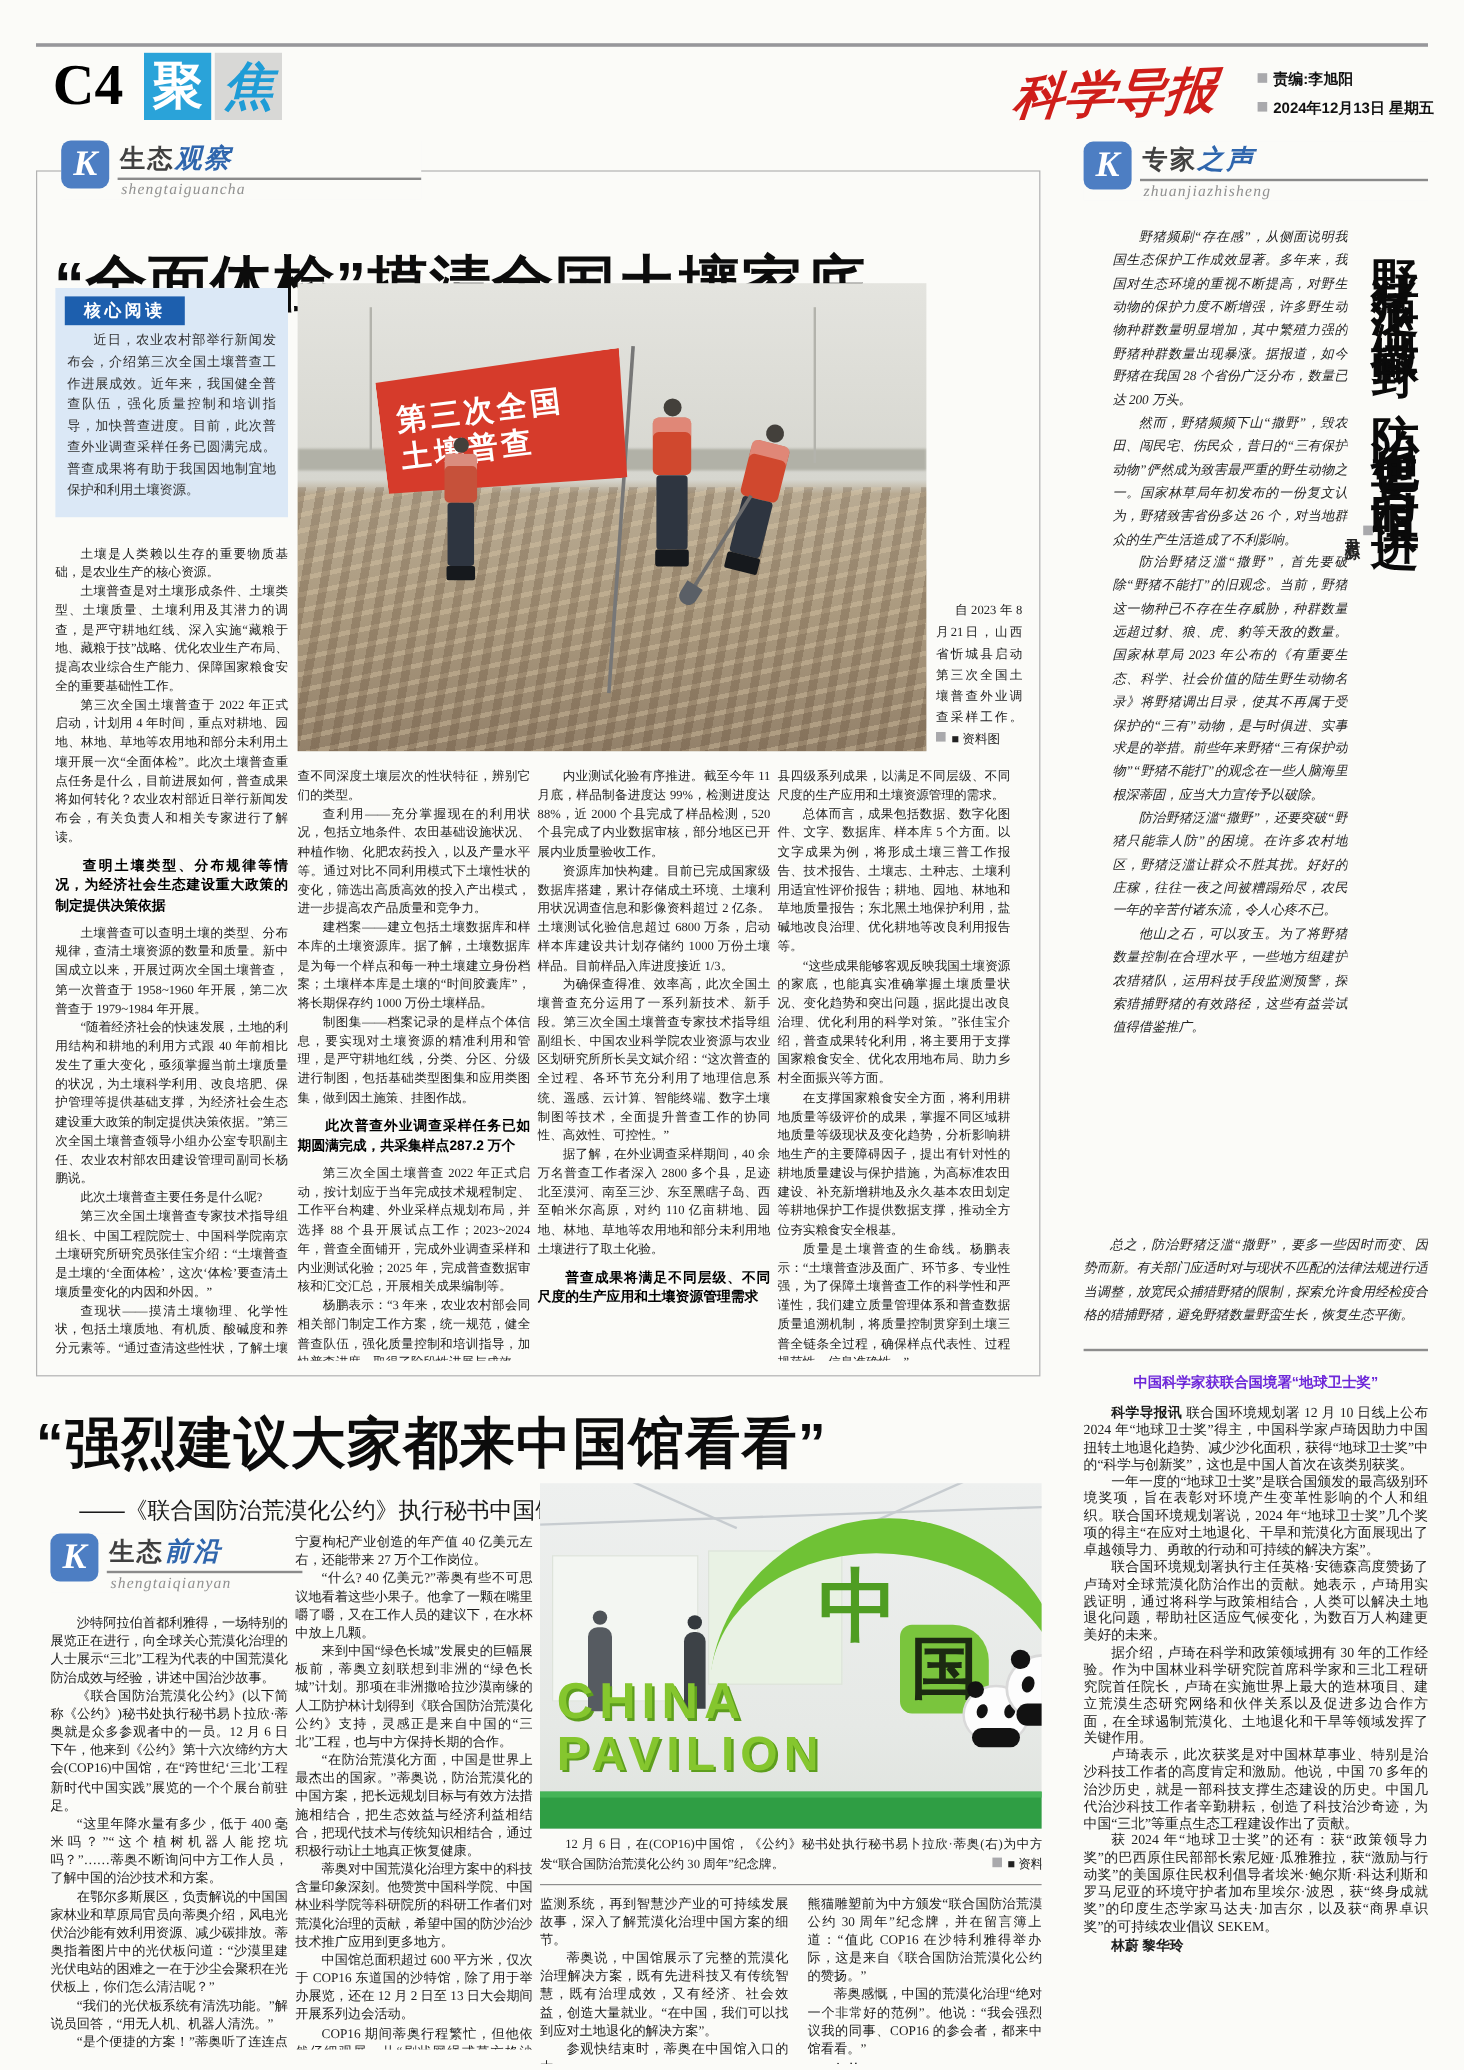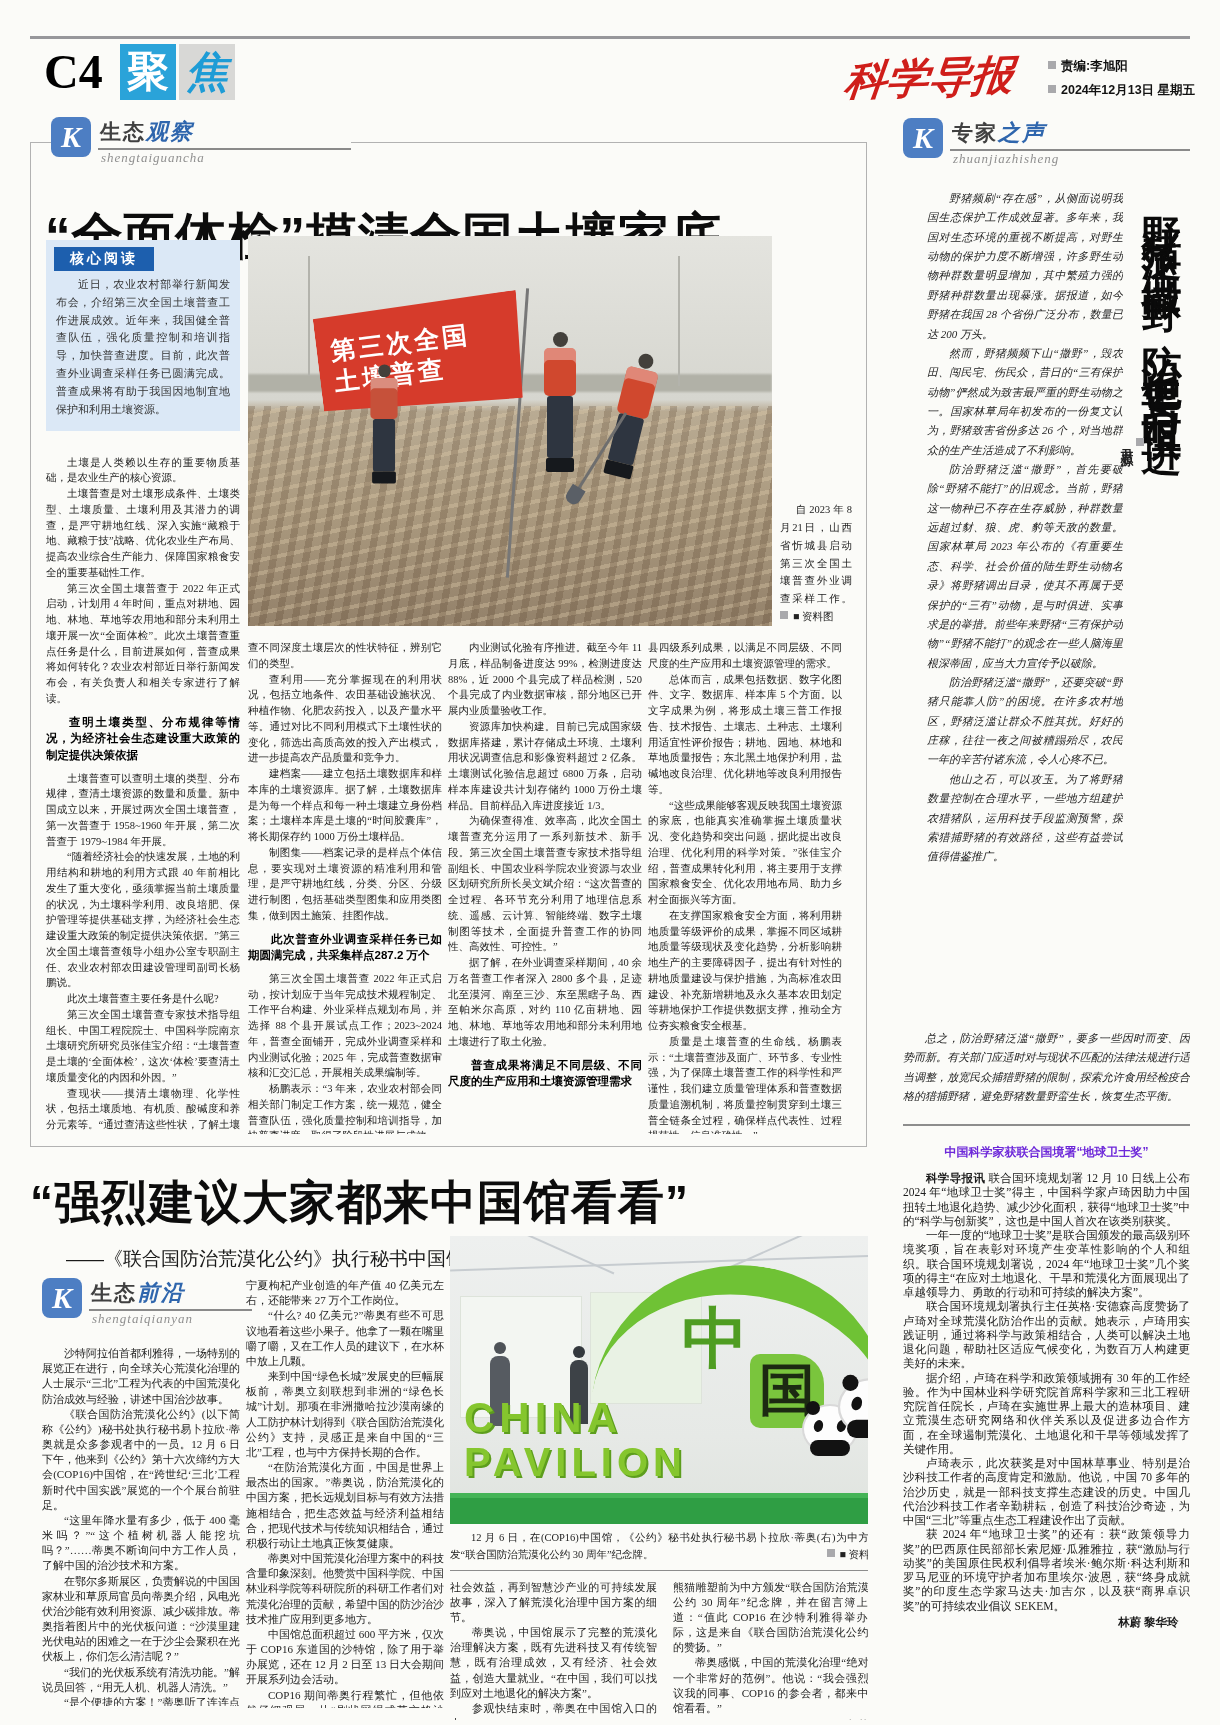--- a/index.html
+++ b/index.html
@@ -30,21 +30,21 @@
   
   .main-box{left:30px;top:142px;width:835px;height:1003px;border:1px solid #b2b2b2;}
   .main-marker{left:20px;top:-26px;width:300px;}
   .headline1{left:14px;top:26px;width:810px;font-size:51px;font-weight:900;letter-spacing:1px;color:#0c0c0c;
              font-family:"Liberation Sans",sans-serif;white-space:nowrap;}
   .ncol{overflow:hidden;}
   .t{font-size:10.5px;line-height:1.5;text-align:justify;text-indent:2em;margin:0;color:#1c1c1c;}
   .t0{text-indent:0;}
   .sub{font-size:11.5px;line-height:1.45;font-weight:900;font-family:"Liberation Sans",sans-serif;
        text-indent:2em;text-align:justify;margin:7px 0;color:#000;}
-  .author-r{text-align:right;font-weight:700;padding-right:1em;font-size:11px;margin-top:2px;}
+  .author-r{text-align:left;font-weight:700;padding-right:1em;font-size:11px;margin-top:2px;}
   .corebox{position:relative;background:#dbe8f6;padding:36px 10px 12px 10px;margin-bottom:24px;}
   .corebox .lbl{position:absolute;top:7px;left:8px;background:#1d5fae;color:#fff;font-size:14px;font-weight:700;
                 padding:3px 16px;font-family:"Liberation Sans",sans-serif;letter-spacing:3px;}
   .corebox .ct{font-size:11px;line-height:1.62;text-align:justify;text-indent:2em;color:#333;margin:0;}
   
   .photo1{left:217px;top:93px;width:524px;height:390px;overflow:hidden;background:linear-gradient(#e4e4df 0%,#d6d6cf 42%,#b9ab93 45%,#ab9a7f 70%,#93816a 100%);}
   .treeline{position:absolute;left:0;top:138px;width:100%;height:18px;background:#a8a89d;filter:blur(1px);opacity:.8;}
   .pole-v{position:absolute;width:2px;background:#b3b3ac;top:20px;}
   .dirt{position:absolute;left:0;top:170px;width:100%;height:220px;
         background:repeating-linear-gradient(100deg,rgba(96,74,52,.28) 0 7px,rgba(0,0,0,0) 7px 16px),
@@ -322,21 +322,21 @@
             </div>
         </div>
         <div class="stage"></div>
       </div>
       <div class="cap2">
         <span>12 月 6 日，在(COP16)中国馆，《公约》秘书处执行秘书易卜拉欣·蒂奥(右)为中方颁发“联合国防治荒漠化公约 30 周年”纪念牌。</span>
         <span class="credit"><span class="sqb"></span><span>■ 资料图</span></span>
       </div>
       <div class="fcols">
         <div class="c ncol">
-          <p class="t t0">社会效益，再到智慧沙产业的可持续发展故事，深入了解荒漠化治理中国方案的细节。</p>
+          <p class="t t0">监测系统，再到智慧沙产业的可持续发展故事，深入了解荒漠化治理中国方案的细节。</p>
           <p class="t">蒂奥说，中国馆展示了完整的荒漠化治理解决方案，既有先进科技又有传统智慧，既有治理成效，又有经济、社会效益，创造大量就业。“在中国，我们可以找到应对土地退化的解决方案”。</p>
           <p class="t">参观快结束时，蒂奥在中国馆入口的大</p>
         </div>
         <div class="c ncol">
           <p class="t t0">熊猫雕塑前为中方颁发“联合国防治荒漠化公约 30 周年”纪念牌，并在留言簿上写道：“值此 COP16 在沙特利雅得举办之际，这是来自《联合国防治荒漠化公约》的赞扬。”</p>
           <p class="t">蒂奥感慨，中国的荒漠化治理“绝对是一个非常好的范例”。他说：“我会强烈建议我的同事、COP16 的参会者，都来中国馆看看。”</p>
           <p class="t author-r">都芃</p>
         </div>
       </div>
     </div>

